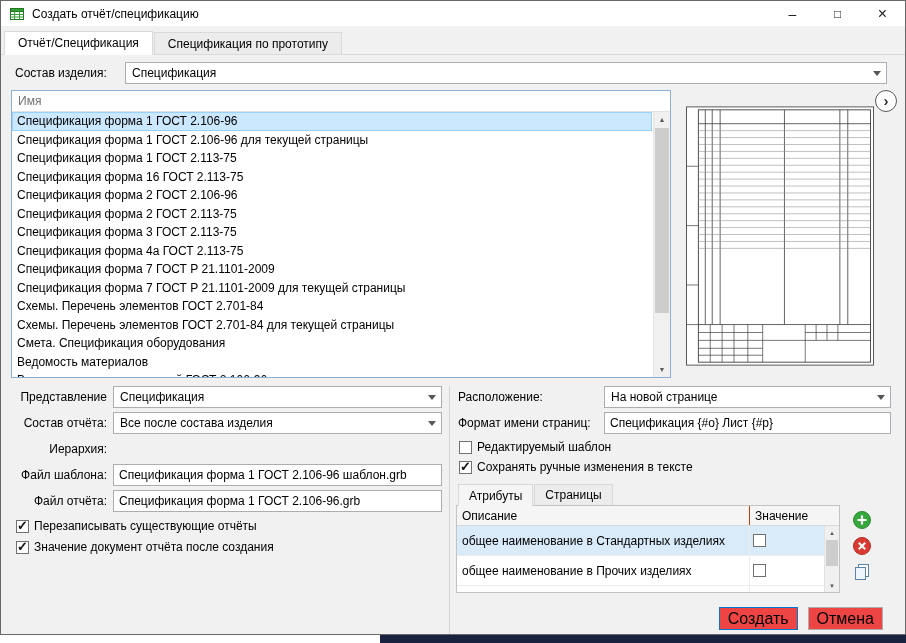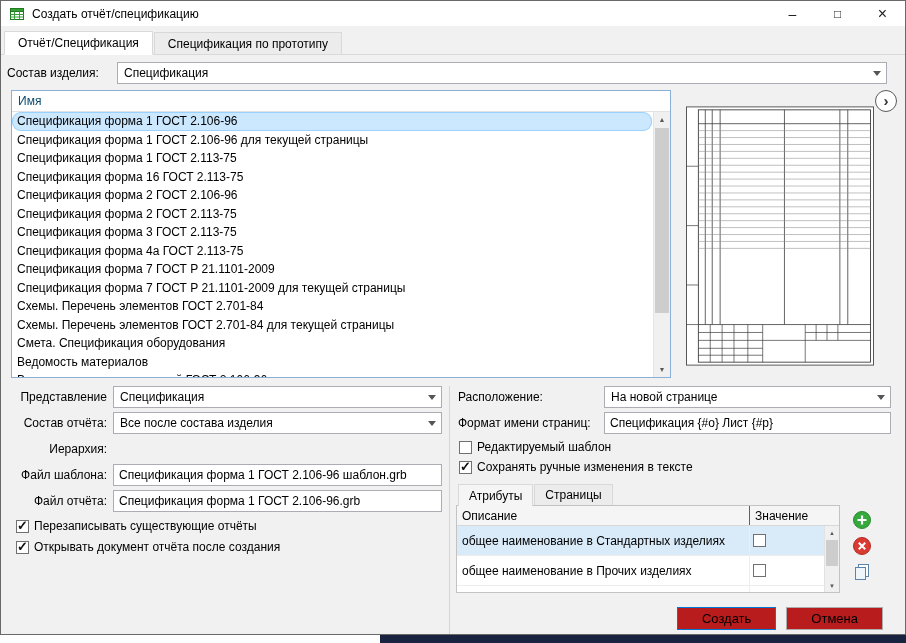--- a/index.html
+++ b/index.html
@@ -21,34 +21,34 @@
   .win-btn.min { font-size:14px; }
   .win-btn.max { font-size:12px; }
   .win-btn.close { font-size:16px; }
 
   
   .tabstrip { display:flex; align-items:flex-end; height:29px; padding-left:3px; background:#f1f1f1; border-bottom:1px solid #d9d9d9; flex:none; }
   .tab { height:22px; display:flex; align-items:center; padding:0 13px; background:#ececec; border:1px solid #d9d9d9; border-bottom:none; margin-right:1px; }
   .tab.active { background:#fff; height:24px; margin-bottom:-1px; border-bottom:1px solid #fff; z-index:2; }
 
   
-  .comp-row { display:flex; align-items:center; margin:7px 10px 0 6px; flex:none; }
+  .comp-row { display:flex; align-items:center; margin:7px 10px 0 14px; flex:none; }
   .comp-row .clabel { width:110px; }
   .combo { position:relative; height:22px; background:#fff; border:1px solid #abadb3; display:flex; align-items:center; padding:0 22px 0 6px; overflow:hidden; white-space:nowrap; }
   .combo-arrow { position:absolute; right:0; top:0; bottom:0; width:19px; display:flex; align-items:center; justify-content:center; }
   .combo-arrow::after { content:""; width:0; height:0; border-left:4px solid transparent; border-right:4px solid transparent; border-top:5px solid #565656; }
   .comp-row .combo { flex:1; margin-right:8px; }
 
   
   .main { display:flex; margin:6px 10px 0 10px; gap:12px; flex:none; height:288px; }
   .listbox { width:660px; height:288px; background:#fff; border:1px solid #8ab0d6; position:relative; overflow:hidden; }
-  .list-header { height:21px; display:flex; align-items:center; padding-left:6px; border-bottom:1px solid #e2e2e2; color:#0c4a6e; background:#fff; }
+  .list-header { height:21px; display:flex; align-items:center; padding-left:6px; border-bottom:1px solid #e2e2e2; color:#737373; background:#fff; }
   .list-items { position:absolute; left:0; right:18px; top:21px; bottom:0; overflow:hidden; }
   .list-item { height:18.5px; line-height:18.5px; padding-left:5px; white-space:nowrap; overflow:hidden; }
-  .list-item.selected { background:#cce8ff; box-shadow:inset 0 0 0 1px #99d1ff;border-radius:9px; }
+  .list-item.selected { background:#cce8ff; box-shadow:inset 0 0 0 1px #99d1ff; }
   .v-scroll { position:absolute; top:21px; right:0; bottom:0; width:17px; background:#f0f0f0; border-left:1px solid #e5e5e5; }
   .sb-btn { height:15px; display:flex; align-items:center; justify-content:center; font-size:7px; color:#5a5a5a; }
   .sb-btn.bottom { position:absolute; bottom:0; left:0; right:0; }
   .sb-thumb { position:absolute; left:1px; right:1px; top:16px; height:185px; background:#cdcdcd; }
 
   .preview { flex:1; position:relative; height:288px; }
   .doc { position:absolute; left:3px; top:16px; width:188px; height:260px; background:#fff; }
   .next-btn { position:absolute; right:-2px; top:0px; width:22px; height:22px; border-radius:50%; background:#fff; border:1px solid #5a5a5a; display:flex; align-items:center; justify-content:center; }
   .next-btn span { font-size:15px; font-weight:bold; color:#333; margin-top:-2px; }
 
@@ -88,21 +88,21 @@
   .attr-cell.val { width:74px; height:100%; display:flex; align-items:center; padding-left:3px; }
   .attr-scroll { position:absolute; right:0; top:20px; bottom:0; width:15px; background:#f0f0f0; border-left:1px solid #e2e2e2; }
   .attr-scroll .sb-btn { height:13px; font-size:6px; }
   .attr-scroll .sb-thumb { top:14px; height:26px; }
 
   .side-icons { width:44px; display:flex; flex-direction:column; align-items:center; gap:6px; padding-top:5px; }
   .icon-btn { width:20px; height:20px; display:flex; align-items:center; justify-content:center; }
 
   
   .footer { position:absolute; right:22px; bottom:4px; display:flex; gap:10px; }
-  .btn { height:23px; background:#b91c1c; border:1px solid #adadad; display:flex; align-items:center; justify-content:center; font-size:13px; padding:0 24px; min-width:66px; }
+  .btn { height:23px; background:#ef4444; border:1px solid #adadad; display:flex; align-items:center; justify-content:center; font-size:16px; padding:0 8px; min-width:66px; }
   .btn.default { border:1px solid #0078d7; }
 
   .bottom-strip { position:absolute; left:380px; bottom:0; width:526px; height:8px; background:#19223f; }
 </style>
 </head>
 <body>
 
 <div class="dialog">
 
   <div class="titlebar">
@@ -260,21 +260,21 @@
       <div class="field-row">
         <span class="flabel">Файл отчёта:</span>
         <input class="textbox control" readonly="" value="Спецификация форма 1 ГОСТ 2.106-96.grb" style="">
       </div>
       <div class="check-row">
         <span class="checkbox checked"></span>
         <span>Перезаписывать существующие отчёты</span>
       </div>
       <div class="check-row">
         <span class="checkbox checked"></span>
-        <span>Открывать документ отчёта после создания</span>
+        <span>Значение документ отчёта после создания</span>
       </div>
     </div>
 
     <div class="v-divider"></div>
 
     <div class="right-form">
       <div class="field-row">
         <span class="flabel">Расположение:</span>
         <div class="combo control">
           <span>На новой странице</span>

